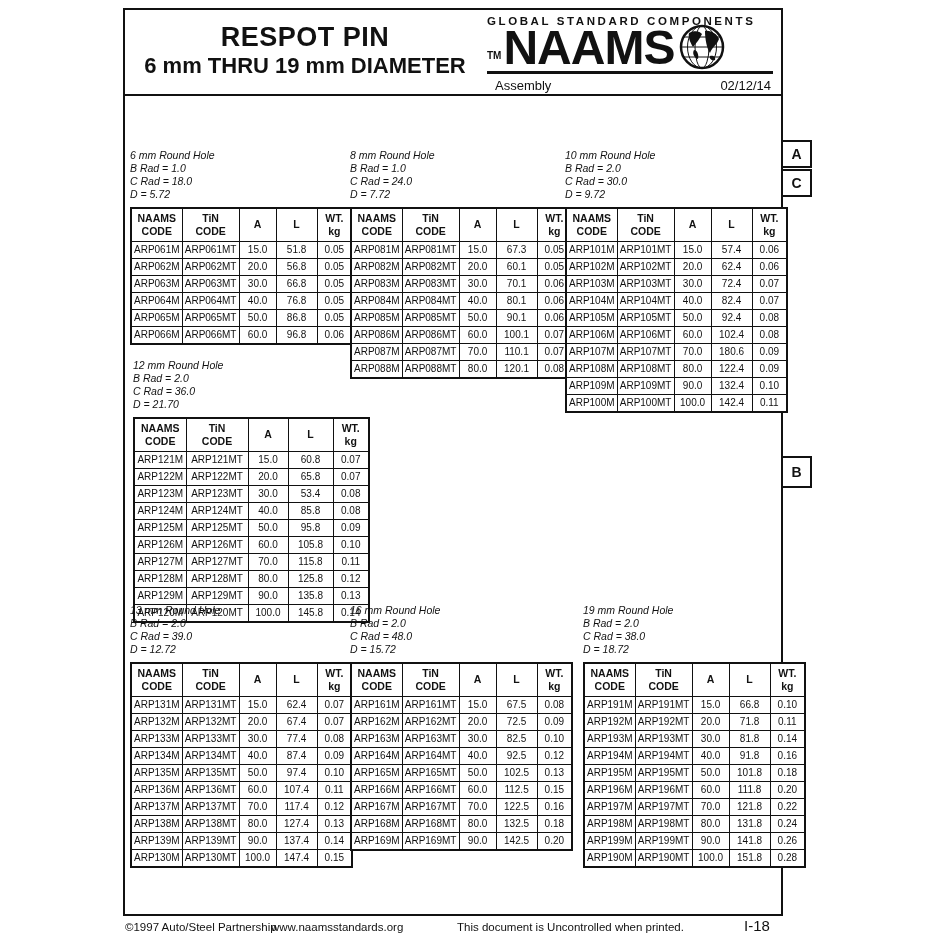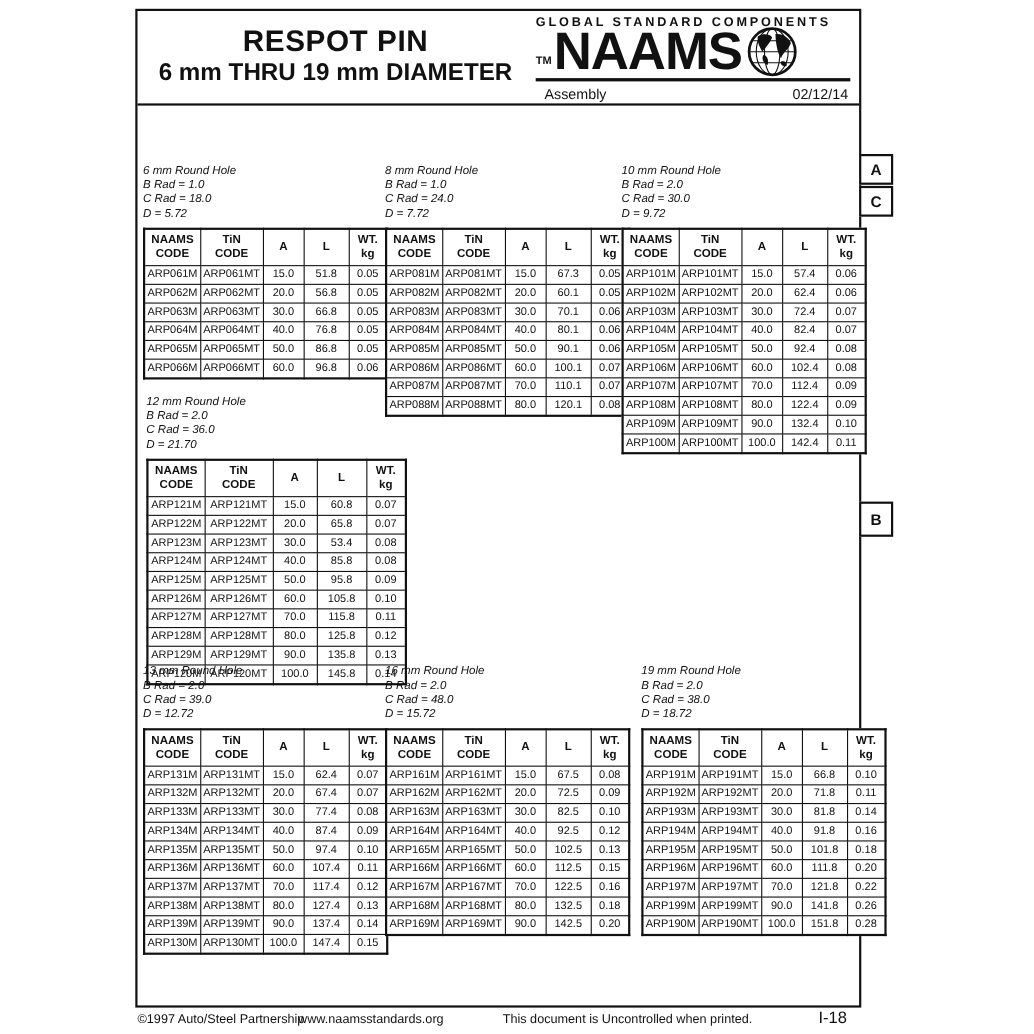--- a/index.html
+++ b/index.html
@@ -333,21 +333,21 @@
           <td>ARP106M</td>
           <td>ARP106MT</td>
           <td>60.0</td>
           <td>102.4</td>
           <td>0.08</td>
         </tr>
         <tr>
           <td>ARP107M</td>
           <td>ARP107MT</td>
           <td>70.0</td>
-          <td>112.4</td>
+          <td>180.6</td>
           <td>0.09</td>
         </tr>
         <tr>
           <td>ARP108M</td>
           <td>ARP108MT</td>
           <td>80.0</td>
           <td>122.4</td>
           <td>0.09</td>
         </tr>
         <tr>
@@ -730,20 +730,27 @@
           <td>0.20</td>
         </tr>
         <tr>
           <td>ARP197M</td>
           <td>ARP197MT</td>
           <td>70.0</td>
           <td>121.8</td>
           <td>0.22</td>
         </tr>
         <tr>
+          <td>ARP198M</td>
+          <td>ARP198MT</td>
+          <td>80.0</td>
+          <td>131.8</td>
+          <td>0.24</td>
+        </tr>
+        <tr>
           <td>ARP199M</td>
           <td>ARP199MT</td>
           <td>90.0</td>
           <td>141.8</td>
           <td>0.26</td>
         </tr>
         <tr>
           <td>ARP190M</td>
           <td>ARP190MT</td>
           <td>100.0</td>

